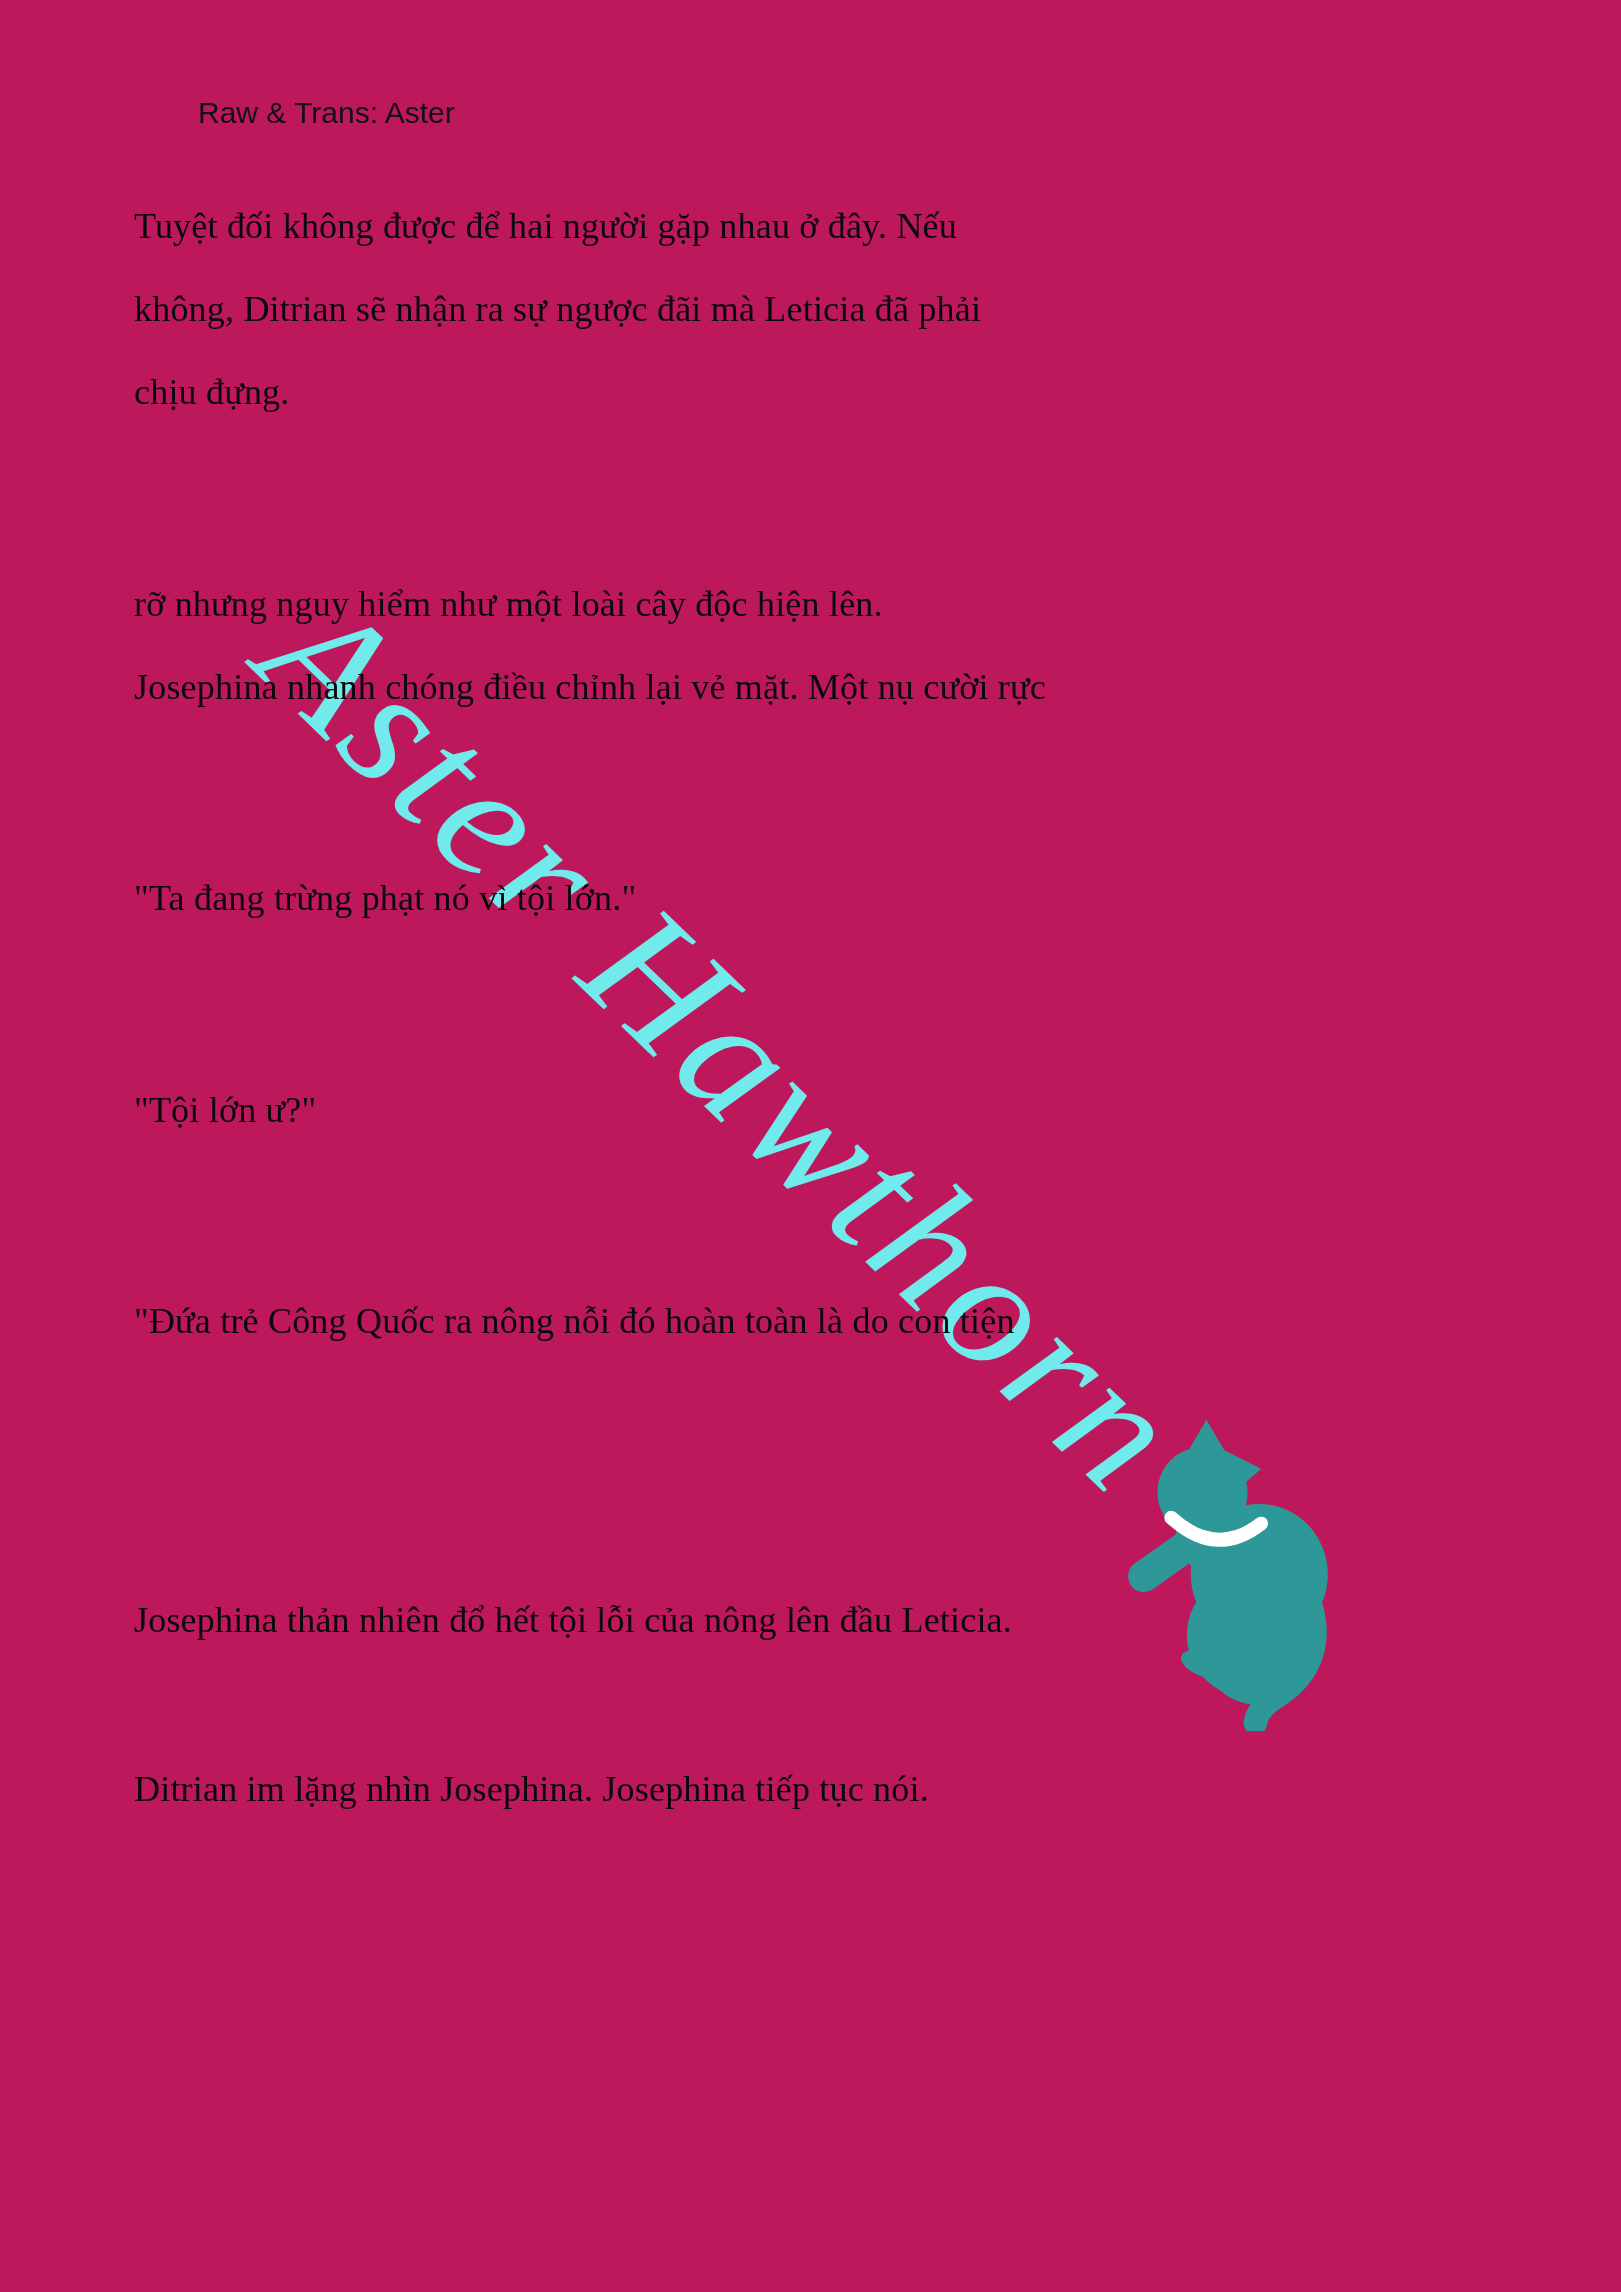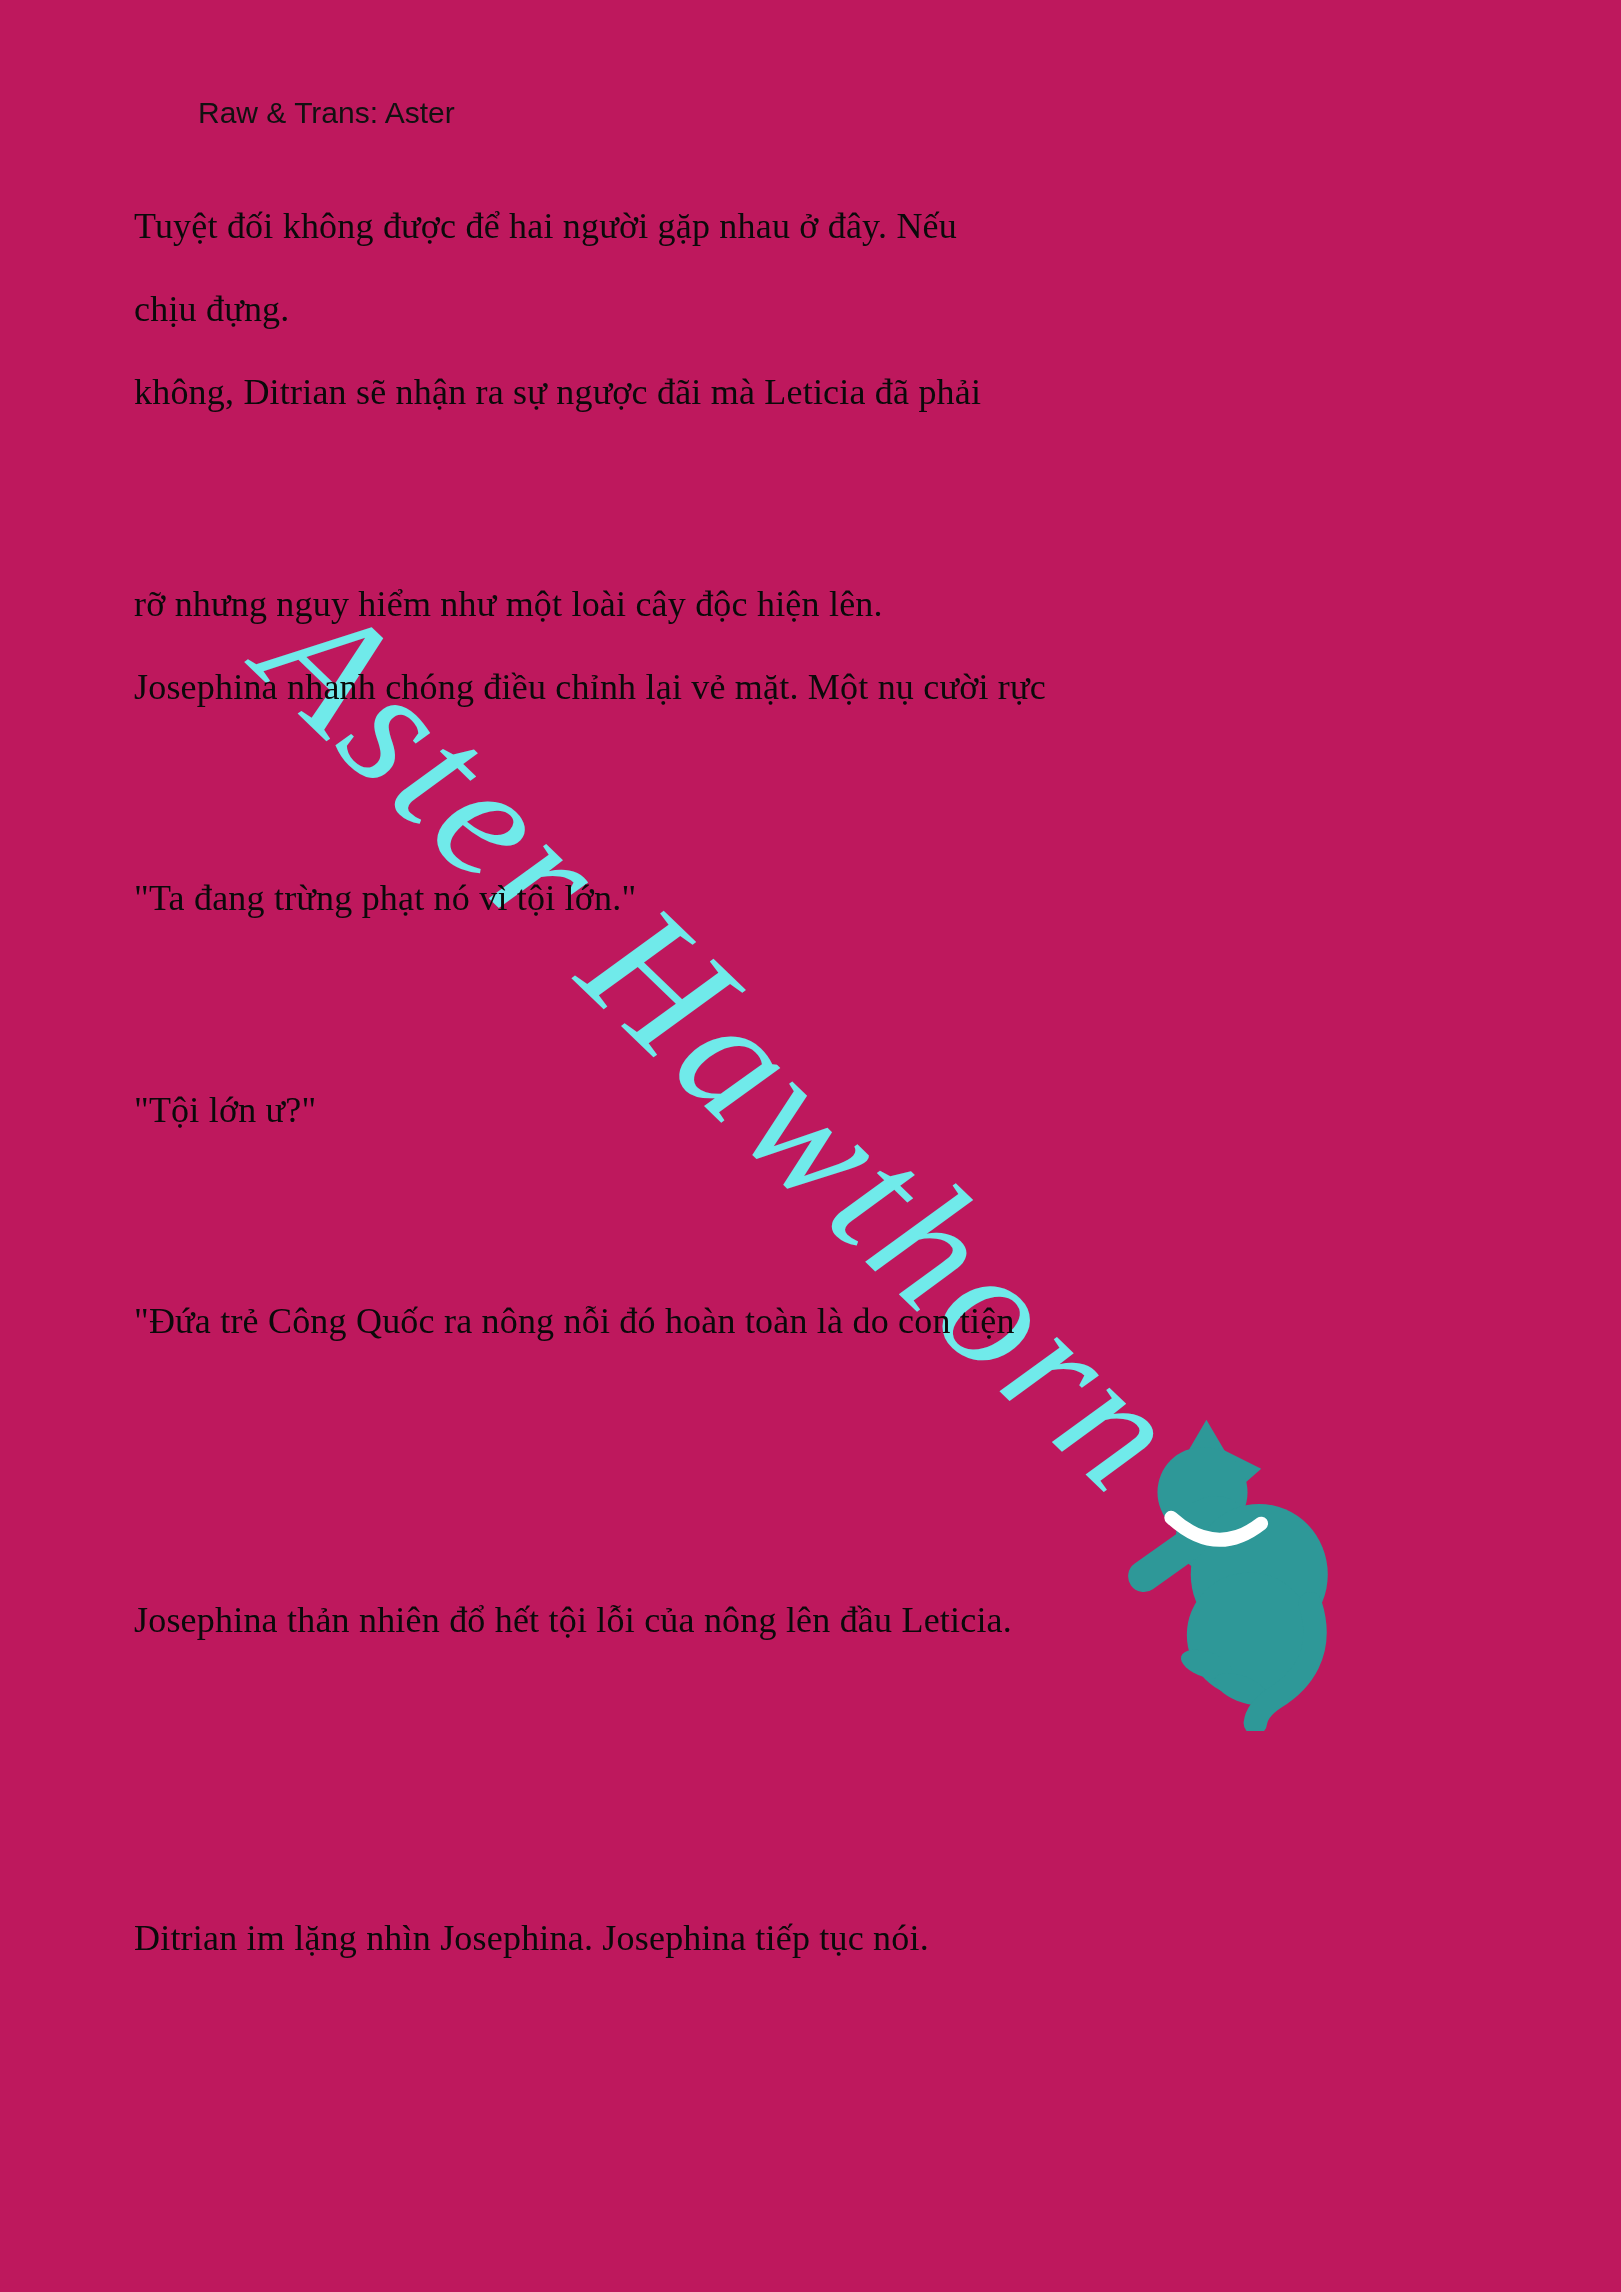--- a/index.html
+++ b/index.html
@@ -51,21 +51,21 @@
     color:var(--text-color);
     letter-spacing:0.2px;
   }
   .para .line{white-space:nowrap;}
   .p1{top:185px;}
   .p2{top:563px;}
   .p3{top:857px;}
   .p4{top:1069px;}
   .p5{top:1280px;}
   .p6{top:1579px;}
-  .p7{top:1897px;}
+  .p7{top:1748px;}
 </style>
 </head>
 <body>
 
 <div class="page">
 
   <div class="credit">Raw &amp; Trans: Aster</div>
 
   <div class="watermark">Aster Hawthorn</div>
 
@@ -91,22 +91,22 @@
 
     <path d="M194,200 C210,250 184,280 158,296 C146,304 139,312 138,322" stroke="var(--cat-color)" stroke-width="24" stroke-linecap="round" fill="none"></path>
 
     <path d="M52,112 Q98,154 144,118" stroke="#ffffff" stroke-width="14" stroke-linecap="round" fill="none"></path>
   </svg>
 
   <div class="body-text">
 
     <div class="para p1">
       <div class="line">Tuyệt đối không được để hai người gặp nhau ở đây. Nếu</div>
+      <div class="line">không, Ditrian sẽ nhận ra sự ngược đãi mà Leticia đã phải</div>
       <div class="line">chịu đựng.</div>
-      <div class="line">không, Ditrian sẽ nhận ra sự ngược đãi mà Leticia đã phải</div>
     </div>
 
     <div class="para p2">
       <div class="line">rỡ nhưng nguy hiểm như một loài cây độc hiện lên.</div>
       <div class="line">Josephina nhanh chóng điều chỉnh lại vẻ mặt. Một nụ cười rực</div>
     </div>
 
     <div class="para p3">
       <div class="line">"Ta đang trừng phạt nó vì tội lớn."</div>
     </div>

